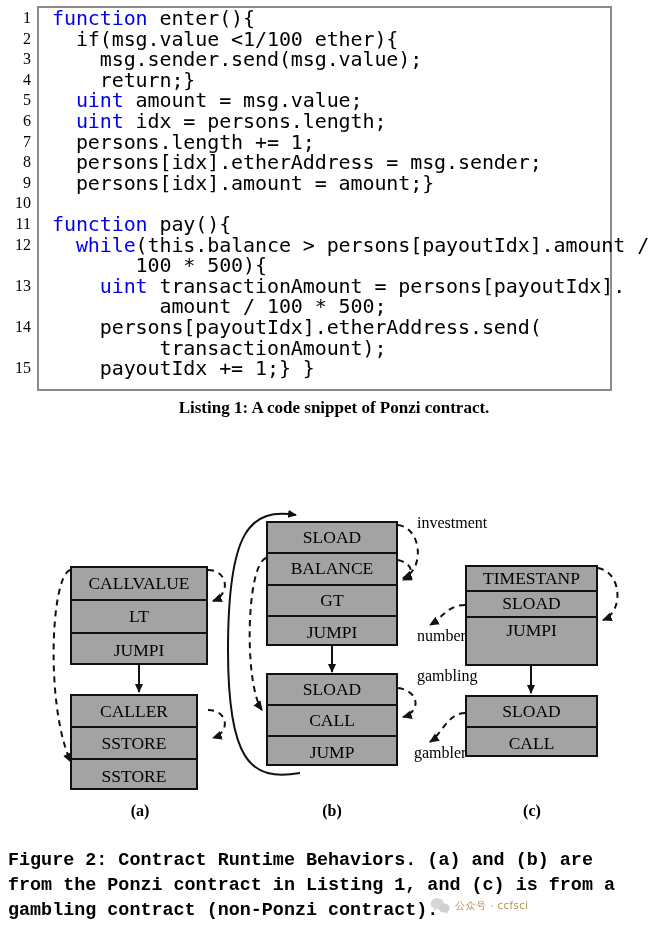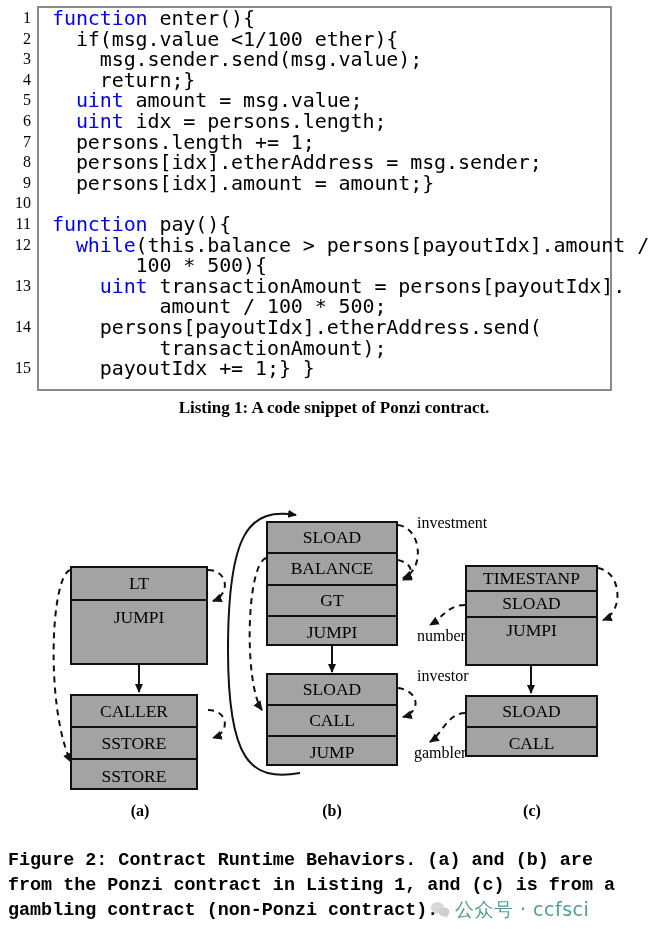--- a/index.html
+++ b/index.html
@@ -144,22 +144,22 @@
     position: absolute;
     left: 430px;
     top: 897px;
     display: flex;
     align-items: center;
     gap: 5px;
     opacity: 0.72;
   }
   #watermark .wm-text {
     font-family: "DejaVu Sans", "Liberation Sans", sans-serif;
-    font-size: 19px;
-    color: #0f766e;
+    font-size: 10px;
+    color: #a16207;
     letter-spacing: 0.5px;
   }
 </style>
 </head>
 <body>
 
 <div id="listing-wrap">
 
   <div id="gutter">
     <span class="ln">1</span>
@@ -221,20 +221,21 @@
     <line x1="531" y1="196" x2="531" y2="223" stroke="#111" stroke-width="2" marker-end="url(#solidArrow)"></line>
 
     <path d="M 598 98 C 622 102 624 142 603 150" fill="none" stroke="#111" stroke-width="2" stroke-dasharray="6,5" marker-end="url(#dashArrow)"></path>
 
     <path d="M 465 135 C 448 135 442 148 430 155" fill="none" stroke="#111" stroke-width="2" stroke-dasharray="6,5" marker-end="url(#dashArrow)"></path>
 
     <path d="M 465 243 C 448 243 442 264 430 272" fill="none" stroke="#111" stroke-width="2" stroke-dasharray="6,5" marker-end="url(#dashArrow)"></path>
   </svg>
 
   <div class="opbox" style="left:70px; top:96px; width:138px; height:99px;">
+    <div class="oprow" style="height:33px;">CALLVALUE</div>
     <div class="oprow" style="height:33px;">LT</div>
     <div class="oprow" style="height:33px;">JUMPI</div>
   </div>
 
   <div class="opbox" style="left:70px; top:224px; width:128px; height:96px;">
     <div class="oprow" style="height:32px;">CALLER</div>
     <div class="oprow" style="height:32px;">SSTORE</div>
     <div class="oprow" style="height:32px;">SSTORE</div>
   </div>
 
@@ -257,21 +258,21 @@
     <div class="oprow" style="height:25.25px;">JUMPI</div>
   </div>
 
   <div class="opbox" style="left:465px; top:225px; width:133px; height:62px;">
     <div class="oprow" style="height:31px;">SLOAD</div>
     <div class="oprow" style="height:31px;">CALL</div>
   </div>
 
   <div class="edgelabel" style="left:401px; top:44px;">investment</div>
   <div class="edgelabel" style="left:401px; top:157px;">number</div>
-  <div class="edgelabel" style="left:401px; top:197px;">investor</div>
+  <div class="edgelabel" style="left:401px; top:197px;">gambling</div>
   <div class="edgelabel" style="left:398px; top:274px;">gambler</div>
 
   <div class="sublabel" style="left:115px; top:332px; width:50px;">(a)</div>
   <div class="sublabel" style="left:307px; top:332px; width:50px;">(b)</div>
   <div class="sublabel" style="left:507px; top:332px; width:50px;">(c)</div>
 </div>
 
 <div id="fig-caption">Figure 2: Contract Runtime Behaviors. (a) and (b) are from the Ponzi contract in Listing 1, and (c) is from a gambling contract (non-Ponzi contract).</div>
 
 <div id="watermark">

